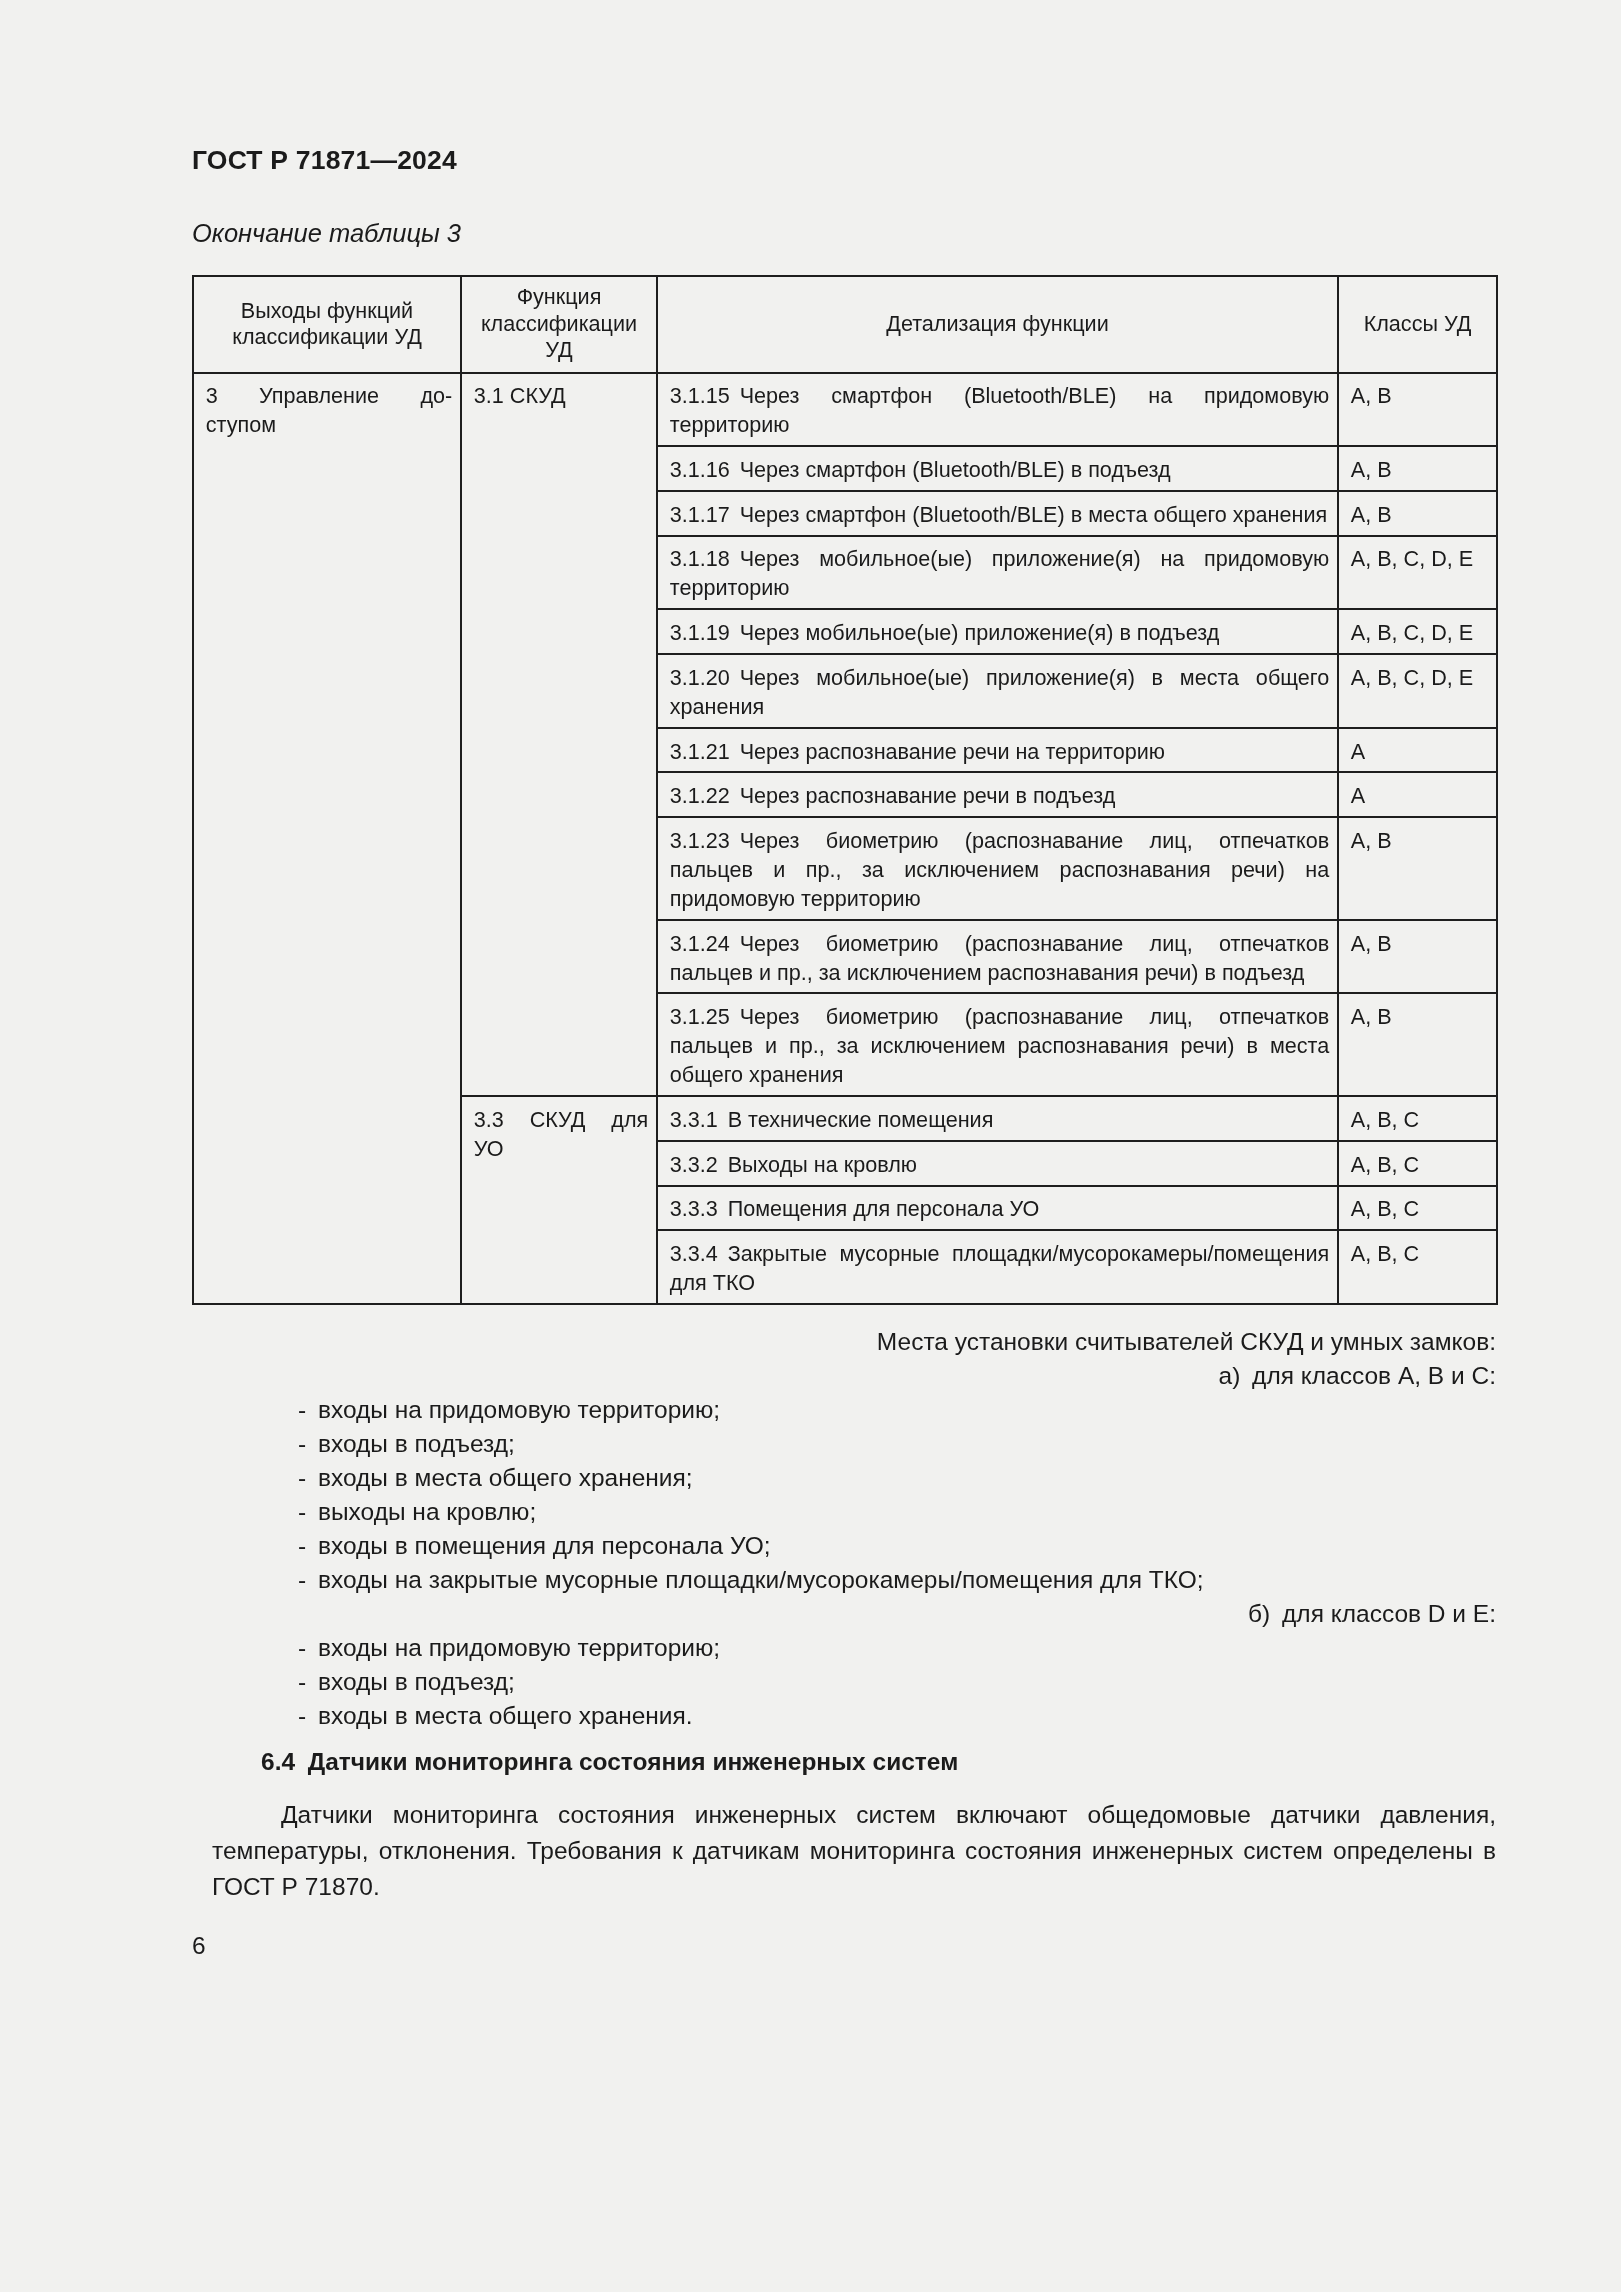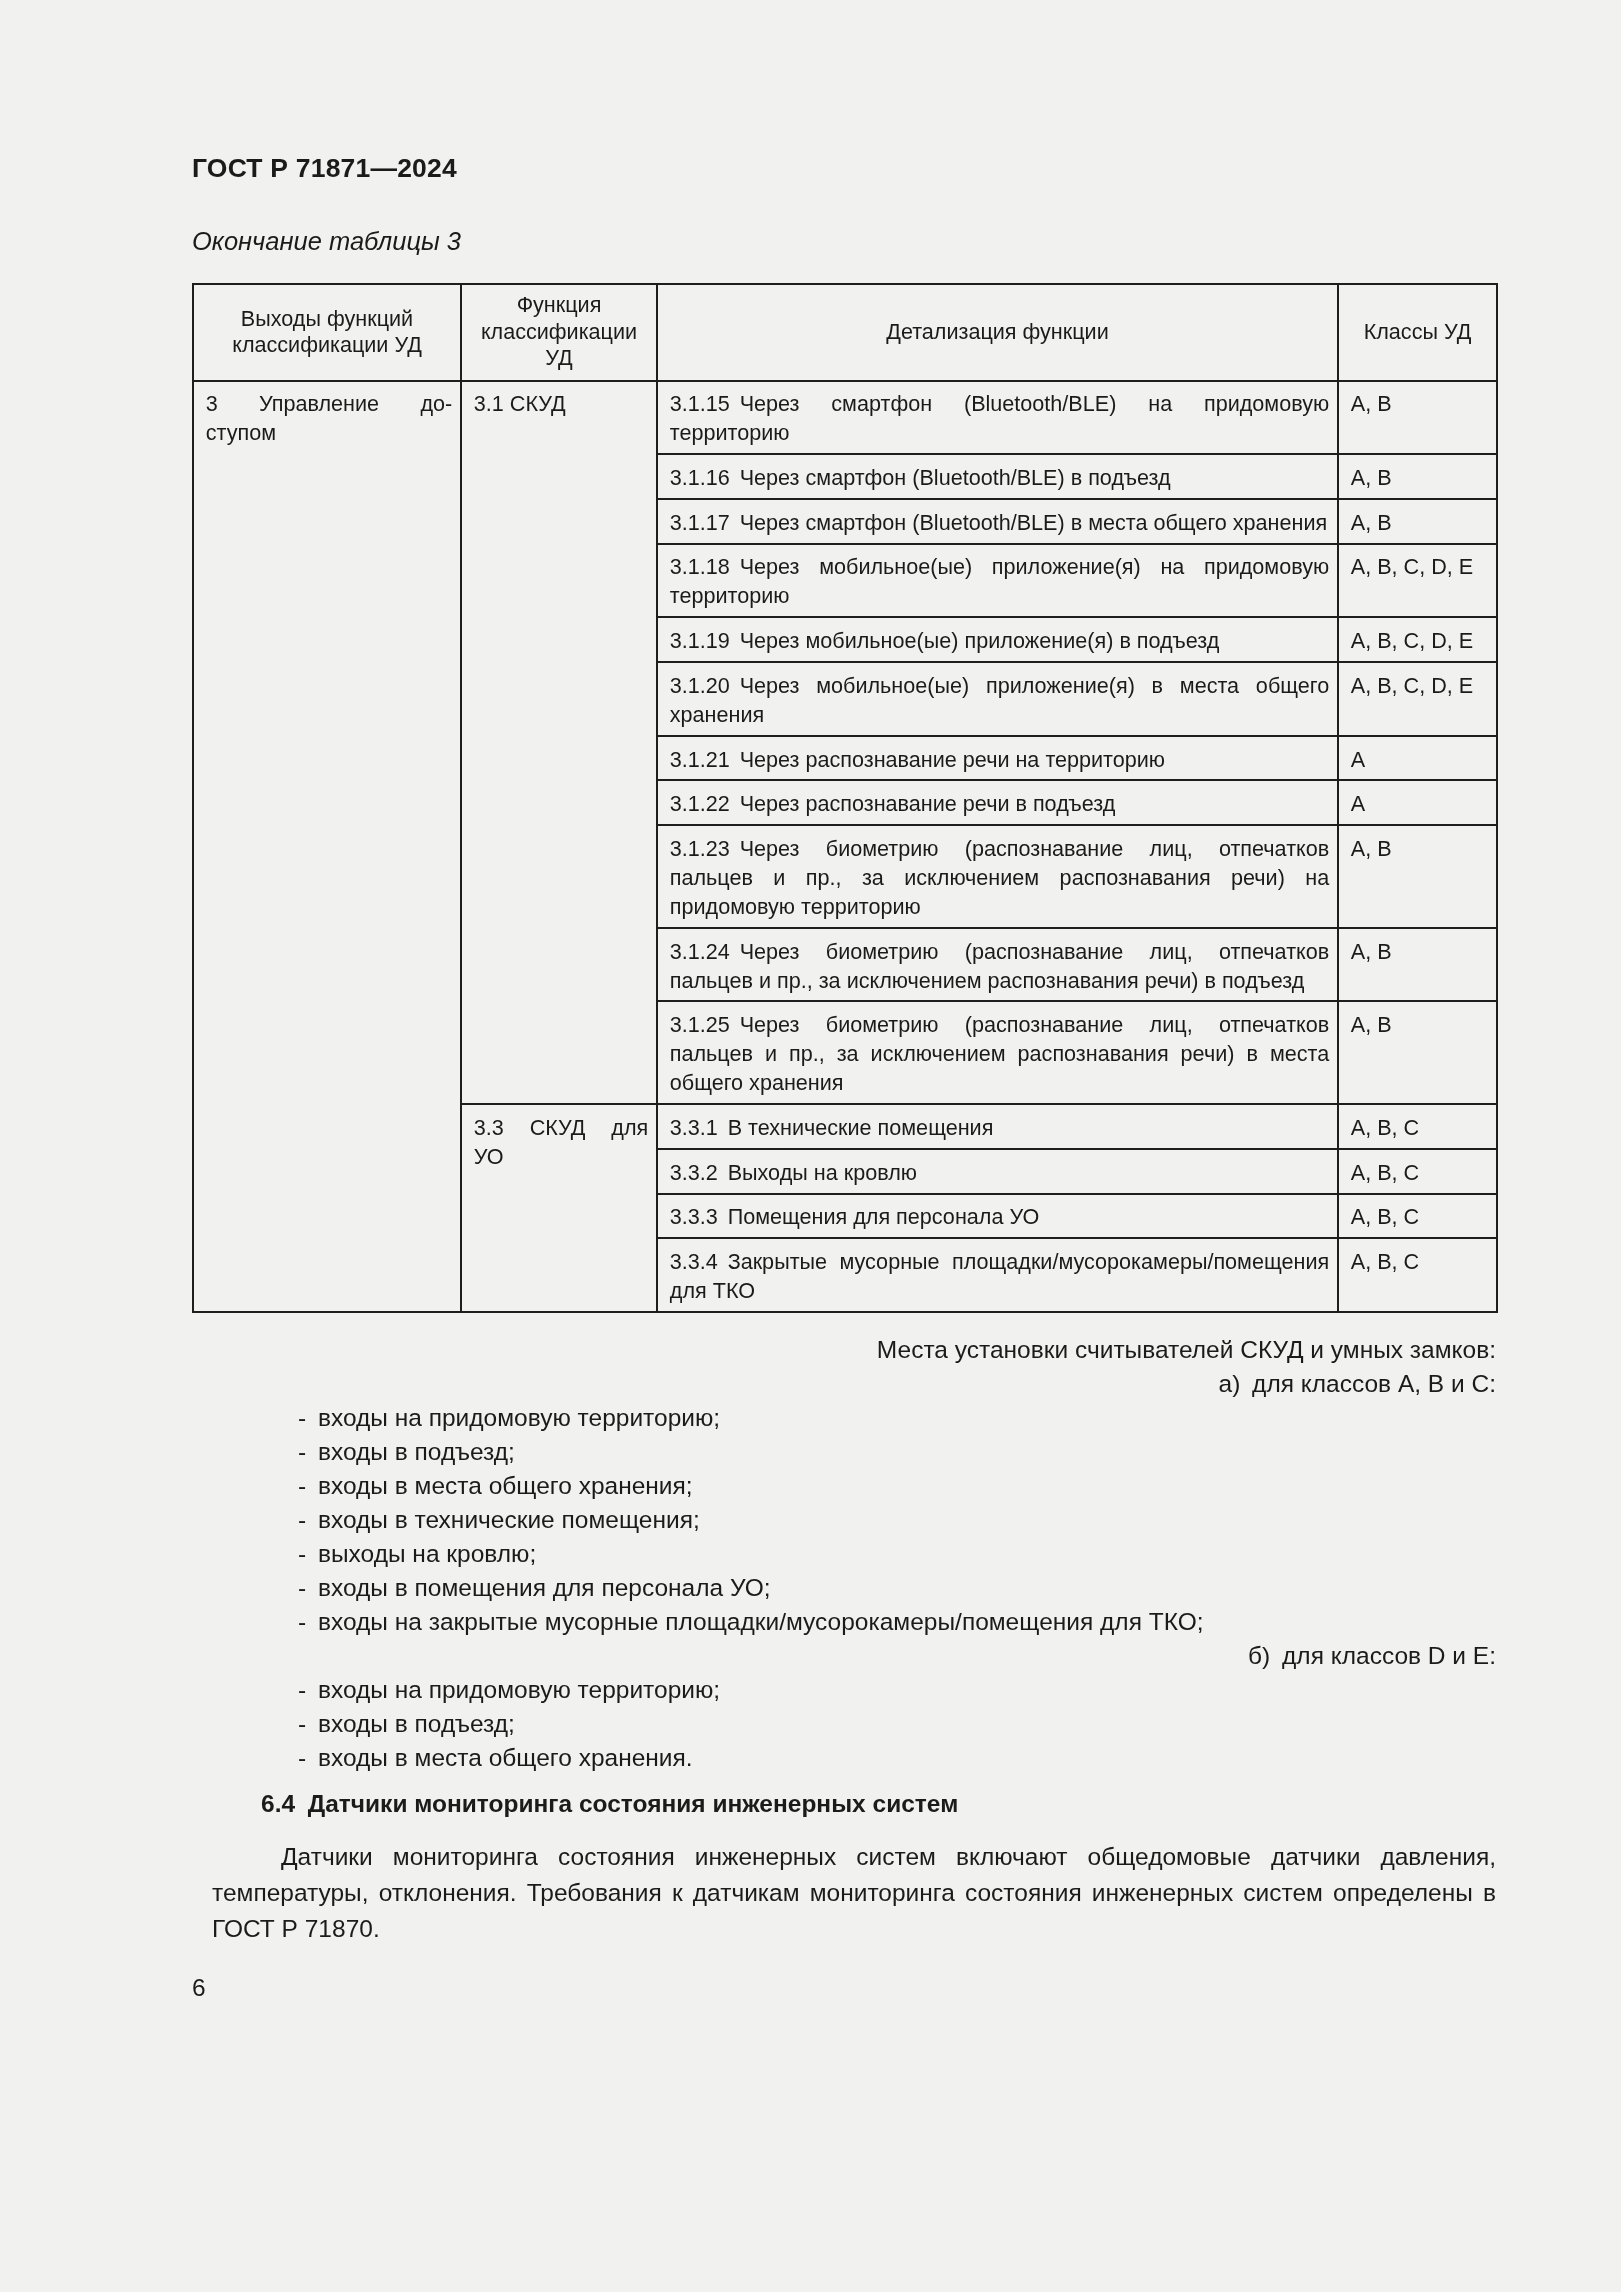--- a/index.html
+++ b/index.html
@@ -2,21 +2,21 @@
 <html><head>
 <meta charset="utf-8">
 <style>
   html,body { margin:0; padding:0; }
   .page {
     position:relative; width:1621px; height:2293px;
     background:#f1f1ef; color:#1b1b1b;
     font-family:"Liberation Sans","DejaVu Sans",sans-serif;
     overflow:hidden;
   }
-  .content { position:absolute; left:192px; top:8px; width:1304px; }
+  .content { position:absolute; left:192px; top:0; width:1304px; }
 
   .doc-code { margin-top:145px; font-size:26.5px; font-weight:bold; letter-spacing:0.2px; }
   .table-caption { margin-top:43px; font-size:25.5px; font-style:italic; }
 
   table.cls-table {
     margin-top:26.5px; width:1304px; table-layout:fixed;
     border-collapse:collapse; border:2.9px solid #1e1e1e;
     font-size:21.6px;
   }
   .cls-table th {
@@ -145,21 +145,20 @@
       </tr>
         </tbody>
     </table>
 
     <div class="after-table" id="list-block">
         <div class="line-intro"><span>Места установки считывателей СКУД и умных замков:</span></div>
         <div class="line-letter"><span class="marker">а)</span><span>для классов А, В и С:</span></div>
         <div class="line-dash"><span class="marker">-</span><span>входы на придомовую территорию;</span></div>
         <div class="line-dash"><span class="marker">-</span><span>входы в подъезд;</span></div>
         <div class="line-dash"><span class="marker">-</span><span>входы в места общего хранения;</span></div>
-        <div class="line-dash"><span class="marker">-</span><span>входы в технические помещения;</span></div>
         <div class="line-dash"><span class="marker">-</span><span>выходы на кровлю;</span></div>
         <div class="line-dash"><span class="marker">-</span><span>входы в помещения для персонала УО;</span></div>
         <div class="line-dash"><span class="marker">-</span><span>входы на закрытые мусорные площадки/мусорокамеры/помещения для ТКО;</span></div>
         <div class="line-letter"><span class="marker">б)</span><span>для классов D и E:</span></div>
         <div class="line-dash"><span class="marker">-</span><span>входы на придомовую территорию;</span></div>
         <div class="line-dash"><span class="marker">-</span><span>входы в подъезд;</span></div>
         <div class="line-dash"><span class="marker">-</span><span>входы в места общего хранения.</span></div>
       </div>
 
     <div class="section-heading">

